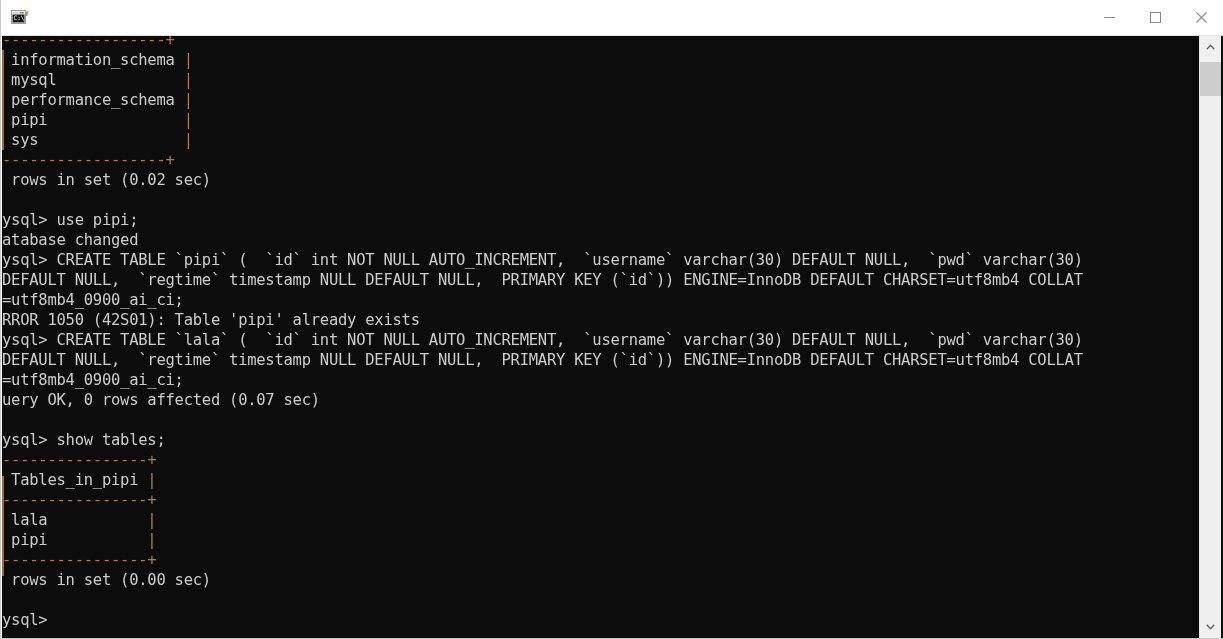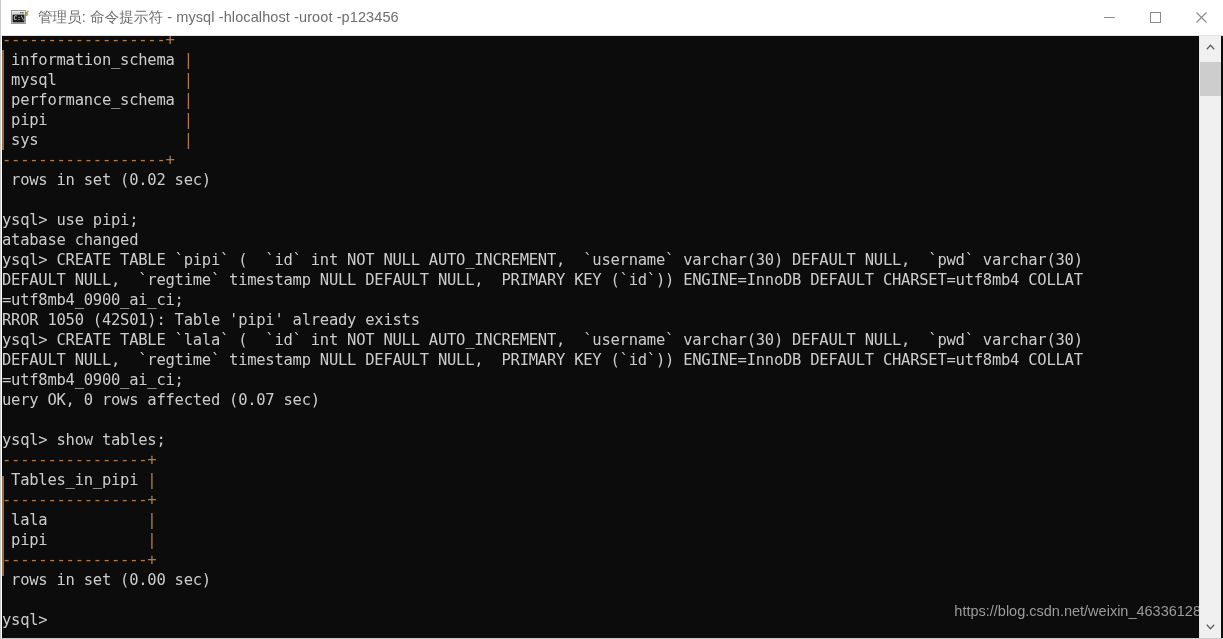--- a/index.html
+++ b/index.html
@@ -181,21 +181,20 @@
         <rect x="1.5" y="1.5" width="12" height="2.5" fill="#d8d8d8"></rect>
         <rect x="9" y="2" width="1.6" height="1.3" fill="#6f6f6f"></rect>
         <rect x="11" y="2" width="1.6" height="1.3" fill="#6f6f6f"></rect>
         <rect x="1.5" y="4.5" width="12" height="8" fill="#1b1b1b"></rect>
         <text x="2.6" y="10.4" font-family="DejaVu Sans Mono, monospace" font-size="6" fill="#ffffff">C:\</text>
         <path d="M15.2 3.2 L17.4 1.0" stroke="#b89a4a" stroke-width="1.4"></path>
         <rect x="14.6" y="3.0" width="1.8" height="2.6" fill="#c8ab5e" stroke="#8d7536" stroke-width="0.5"></rect>
       </svg>
     </div>
 
-    <div id="title-text">管理员: 命令提示符 - mysql  -hlocalhost -uroot -p123456</div>
 
     <div id="titlebar-spacer"></div>
 
     <div class="wbtn" id="btn-min">
       <svg width="11" height="11" viewBox="0 0 11 11">
         <line x1="0" y1="5.5" x2="11" y2="5.5" stroke="#8a8a8a" stroke-width="1"></line>
       </svg>
     </div>
 
     <div class="wbtn" id="btn-max">
@@ -209,21 +208,20 @@
         <line x1="0.5" y1="0.5" x2="10.5" y2="10.5" stroke="#8a8a8a" stroke-width="1.1"></line>
         <line x1="10.5" y1="0.5" x2="0.5" y2="10.5" stroke="#8a8a8a" stroke-width="1.1"></line>
       </svg>
     </div>
   </div>
 
   <div id="term-wrap">
     <div id="term">
       <div id="term-inner"><div class="ln"><span class="brd">------------------+</span></div><div class="ln"> information_schema <span class="brd">|</span></div><div class="ln"> mysql              <span class="brd">|</span></div><div class="ln"> performance_schema <span class="brd">|</span></div><div class="ln"> pipi               <span class="brd">|</span></div><div class="ln"> sys                <span class="brd">|</span></div><div class="ln"><span class="brd">------------------+</span></div><div class="ln"> rows in set (0.02 sec)</div><div class="ln">&nbsp;</div><div class="ln">ysql&gt; use pipi;</div><div class="ln">atabase changed</div><div class="ln">ysql&gt; CREATE TABLE `pipi` (  `id` int NOT NULL AUTO_INCREMENT,  `username` varchar(30) DEFAULT NULL,  `pwd` varchar(30)</div><div class="ln">DEFAULT NULL,  `regtime` timestamp NULL DEFAULT NULL,  PRIMARY KEY (`id`)) ENGINE=InnoDB DEFAULT CHARSET=utf8mb4 COLLAT</div><div class="ln">=utf8mb4_0900_ai_ci;</div><div class="ln">RROR 1050 (42S01): Table 'pipi' already exists</div><div class="ln">ysql&gt; CREATE TABLE `lala` (  `id` int NOT NULL AUTO_INCREMENT,  `username` varchar(30) DEFAULT NULL,  `pwd` varchar(30)</div><div class="ln">DEFAULT NULL,  `regtime` timestamp NULL DEFAULT NULL,  PRIMARY KEY (`id`)) ENGINE=InnoDB DEFAULT CHARSET=utf8mb4 COLLAT</div><div class="ln">=utf8mb4_0900_ai_ci;</div><div class="ln">uery OK, 0 rows affected (0.07 sec)</div><div class="ln">&nbsp;</div><div class="ln">ysql&gt; show tables;</div><div class="ln"><span class="brd">----------------+</span></div><div class="ln"> Tables_in_pipi <span class="brd">|</span></div><div class="ln"><span class="brd">----------------+</span></div><div class="ln"> lala           <span class="brd">|</span></div><div class="ln"> pipi           <span class="brd">|</span></div><div class="ln"><span class="brd">----------------+</span></div><div class="ln"> rows in set (0.00 sec)</div><div class="ln">&nbsp;</div><div class="ln">ysql&gt;</div><div style="position: absolute; left: 0px; top: 20px; width: 2px; height: 100px; background: rgb(176, 123, 73); opacity: 0.85;"></div><div style="position: absolute; left: 0px; top: 446px; width: 2px; height: 100px; background: rgb(176, 123, 73); opacity: 0.85;"></div></div>
     </div>
-    <div id="watermark">https://blog.csdn.net/weixin_46336128</div>
   </div>
 
   <div id="scrollbar">
     <div id="sb-up">
       <svg class="sb-arrow" width="9" height="6" viewBox="0 0 9 6">
         <polyline points="0.8,5.2 4.5,1.2 8.2,5.2" fill="none" stroke="#606060" stroke-width="1.3"></polyline>
       </svg>
     </div>
     <div id="sb-track"></div>
     <div id="sb-thumb"></div>

